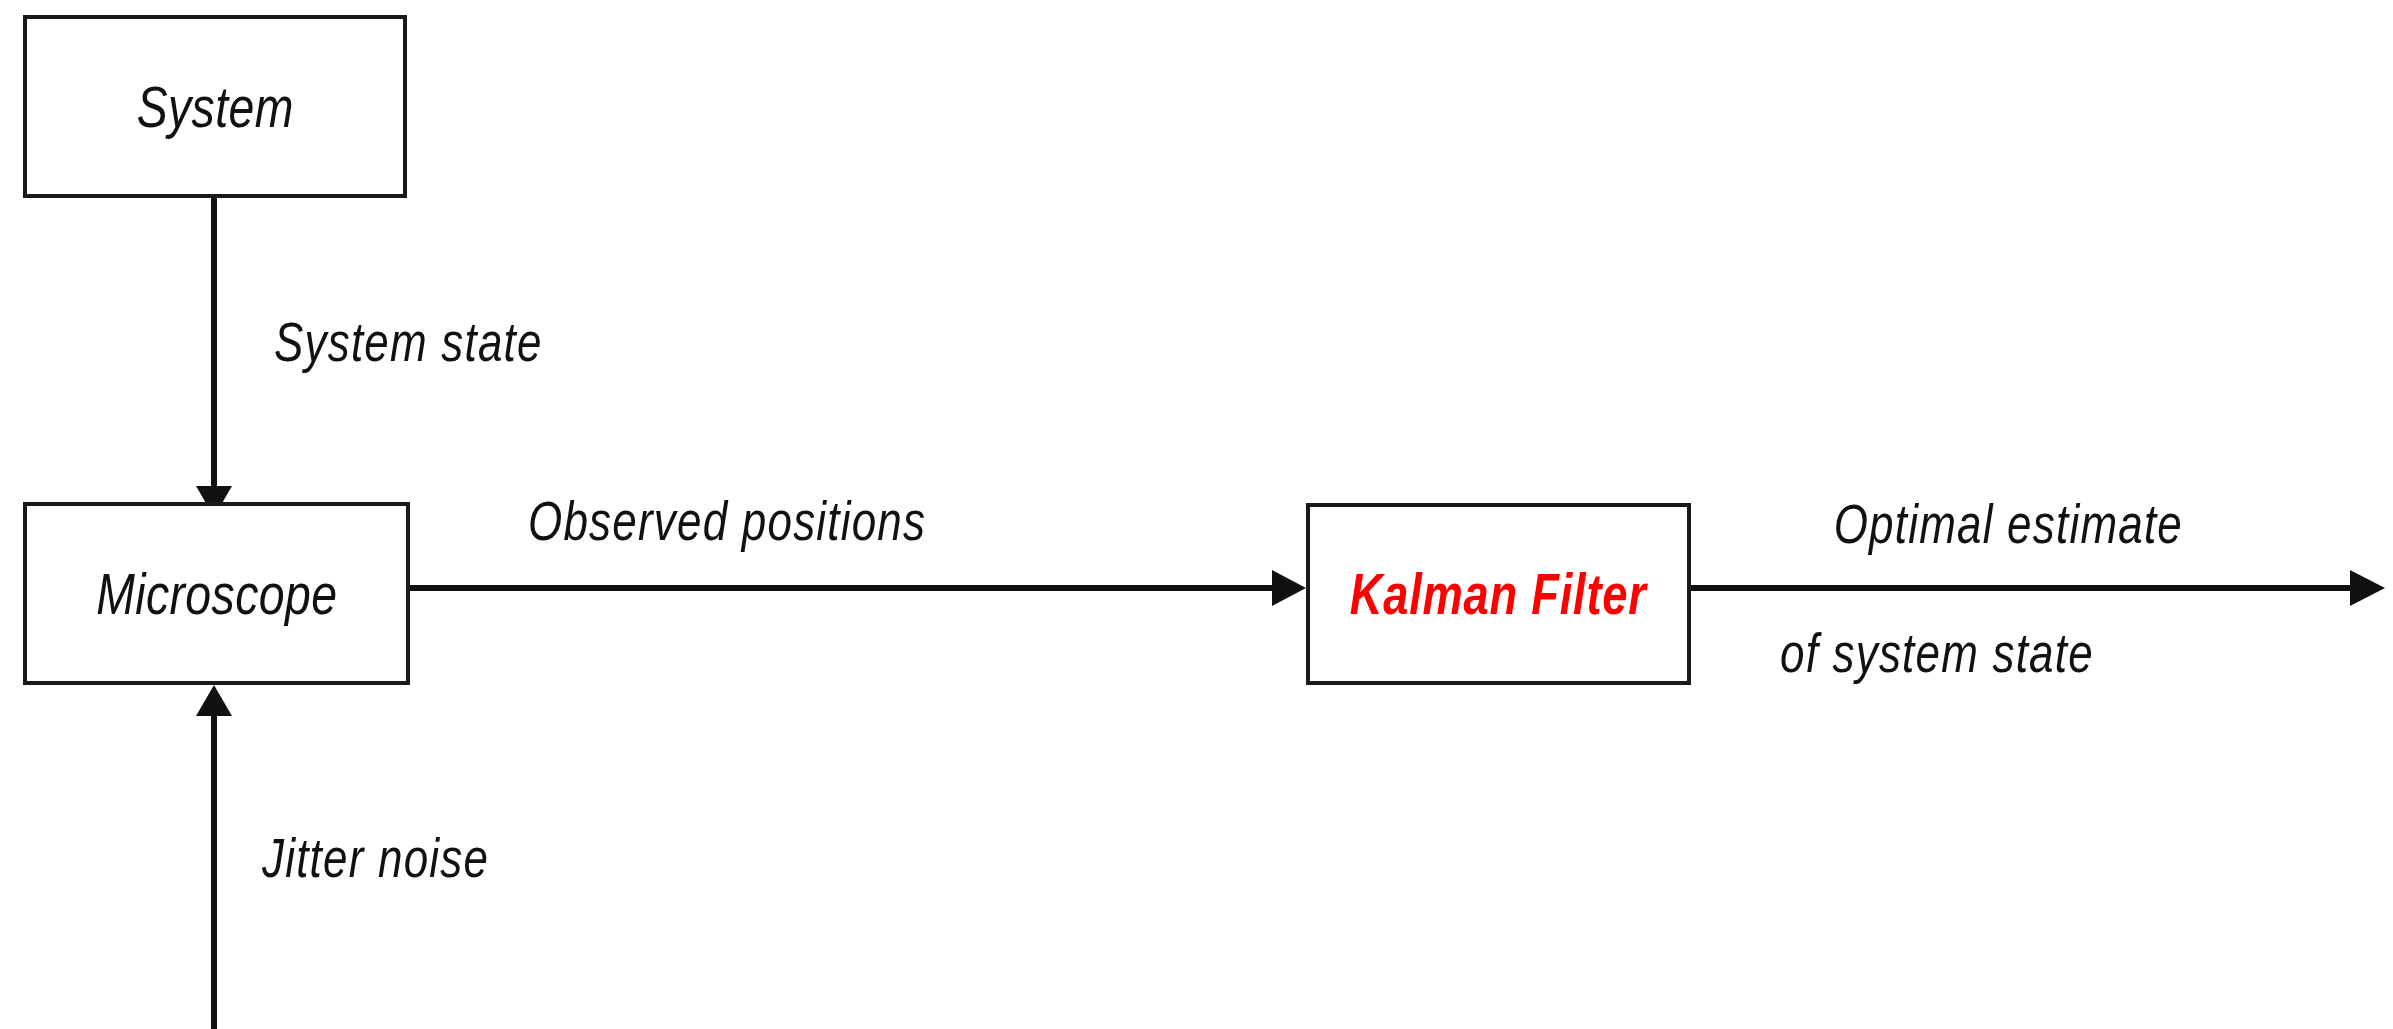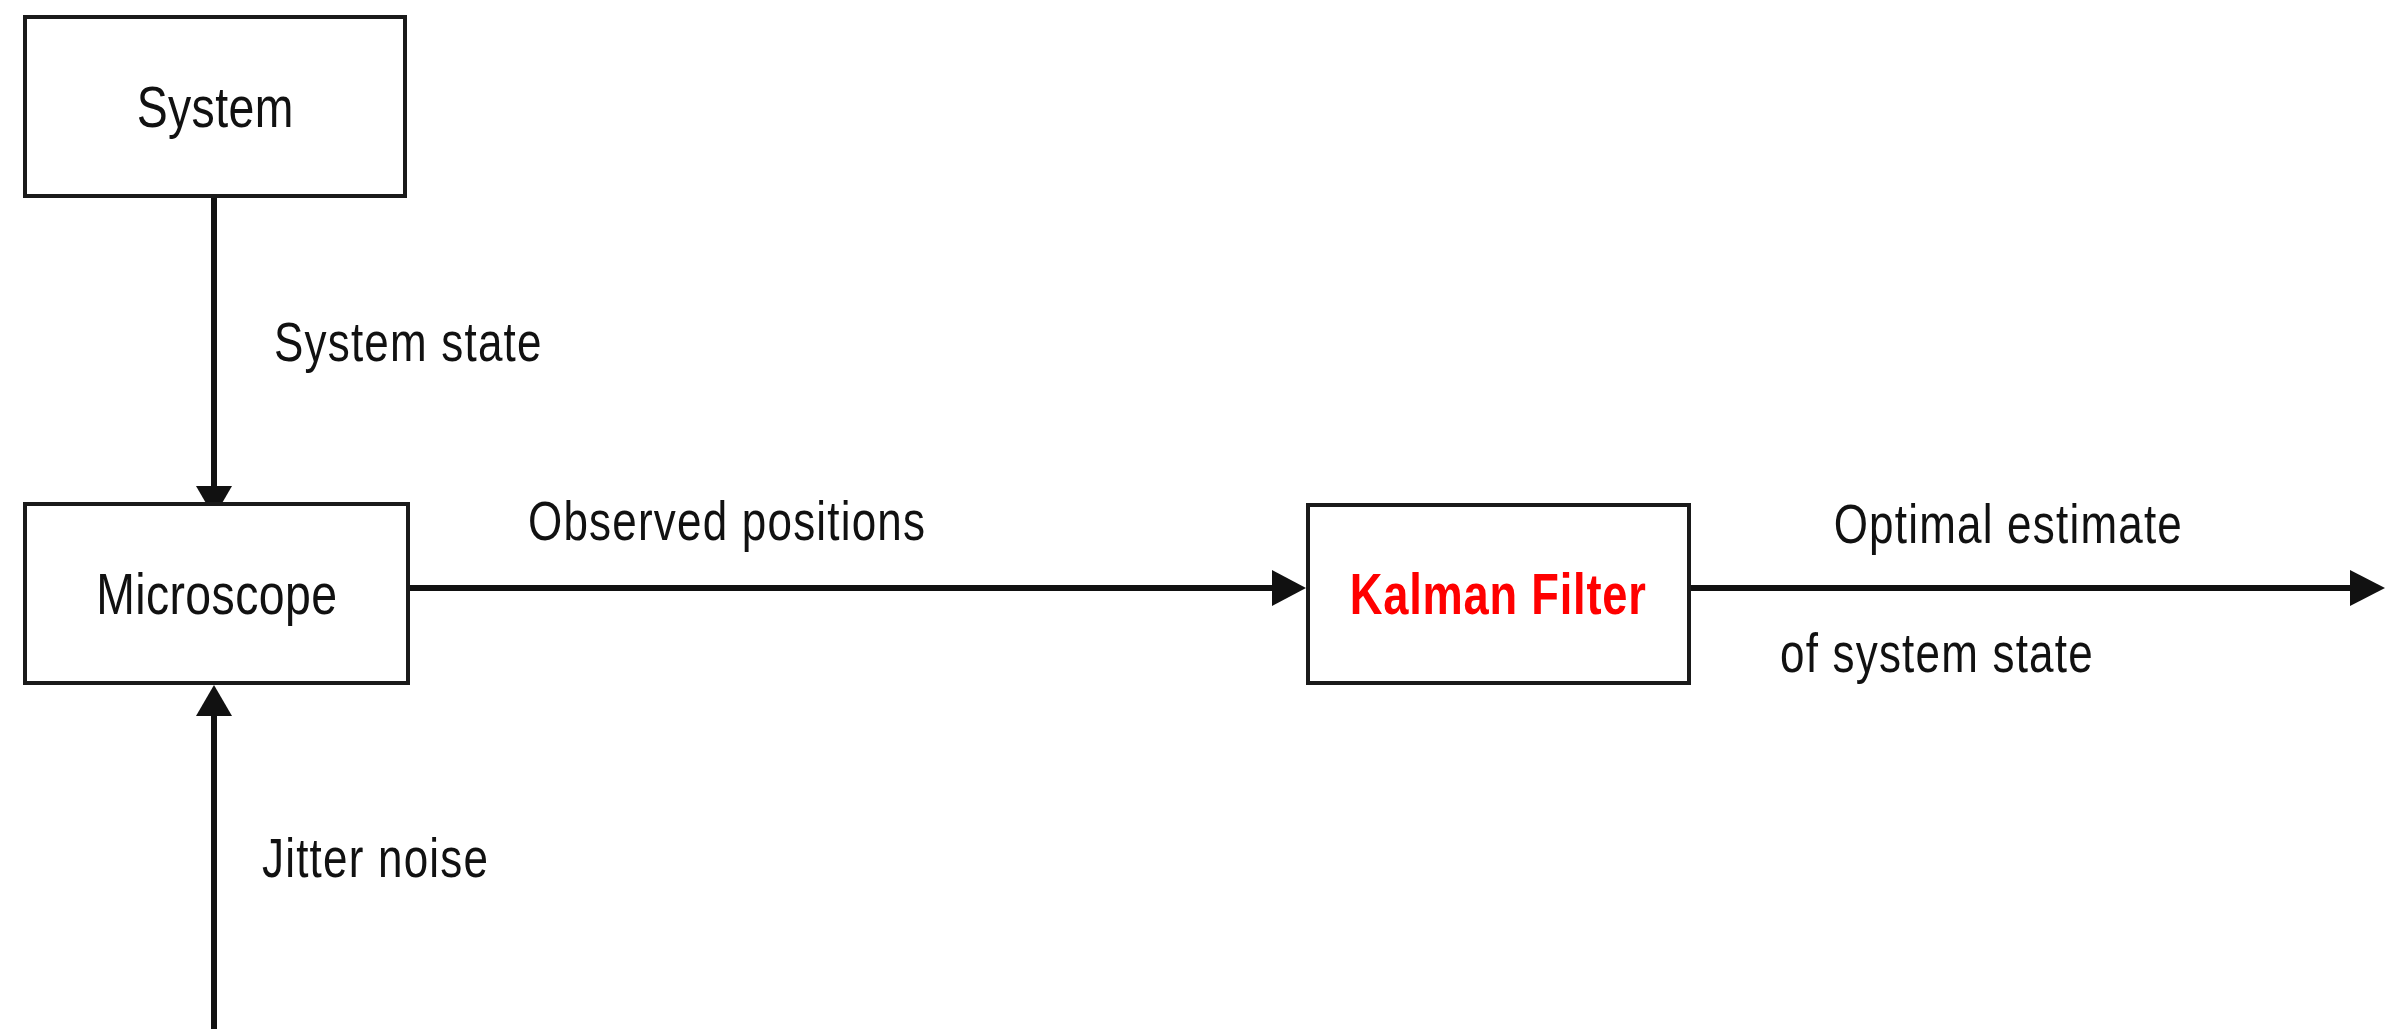--- a/index.html
+++ b/index.html
@@ -11,20 +11,21 @@
     width: 2393px;
     height: 1029px;
     overflow: hidden;
     font-family: "Liberation Sans", "DejaVu Sans", sans-serif;
   }
   #diagram {
     position: relative;
     width: 2393px;
     height: 1029px;
     background: #ffffff;
+    font-style: italic;
   }
   #diagram svg.layer {
     position: absolute;
     left: 0;
     top: 0;
     width: 2393px;
     height: 1029px;
     pointer-events: none;
   }
 

